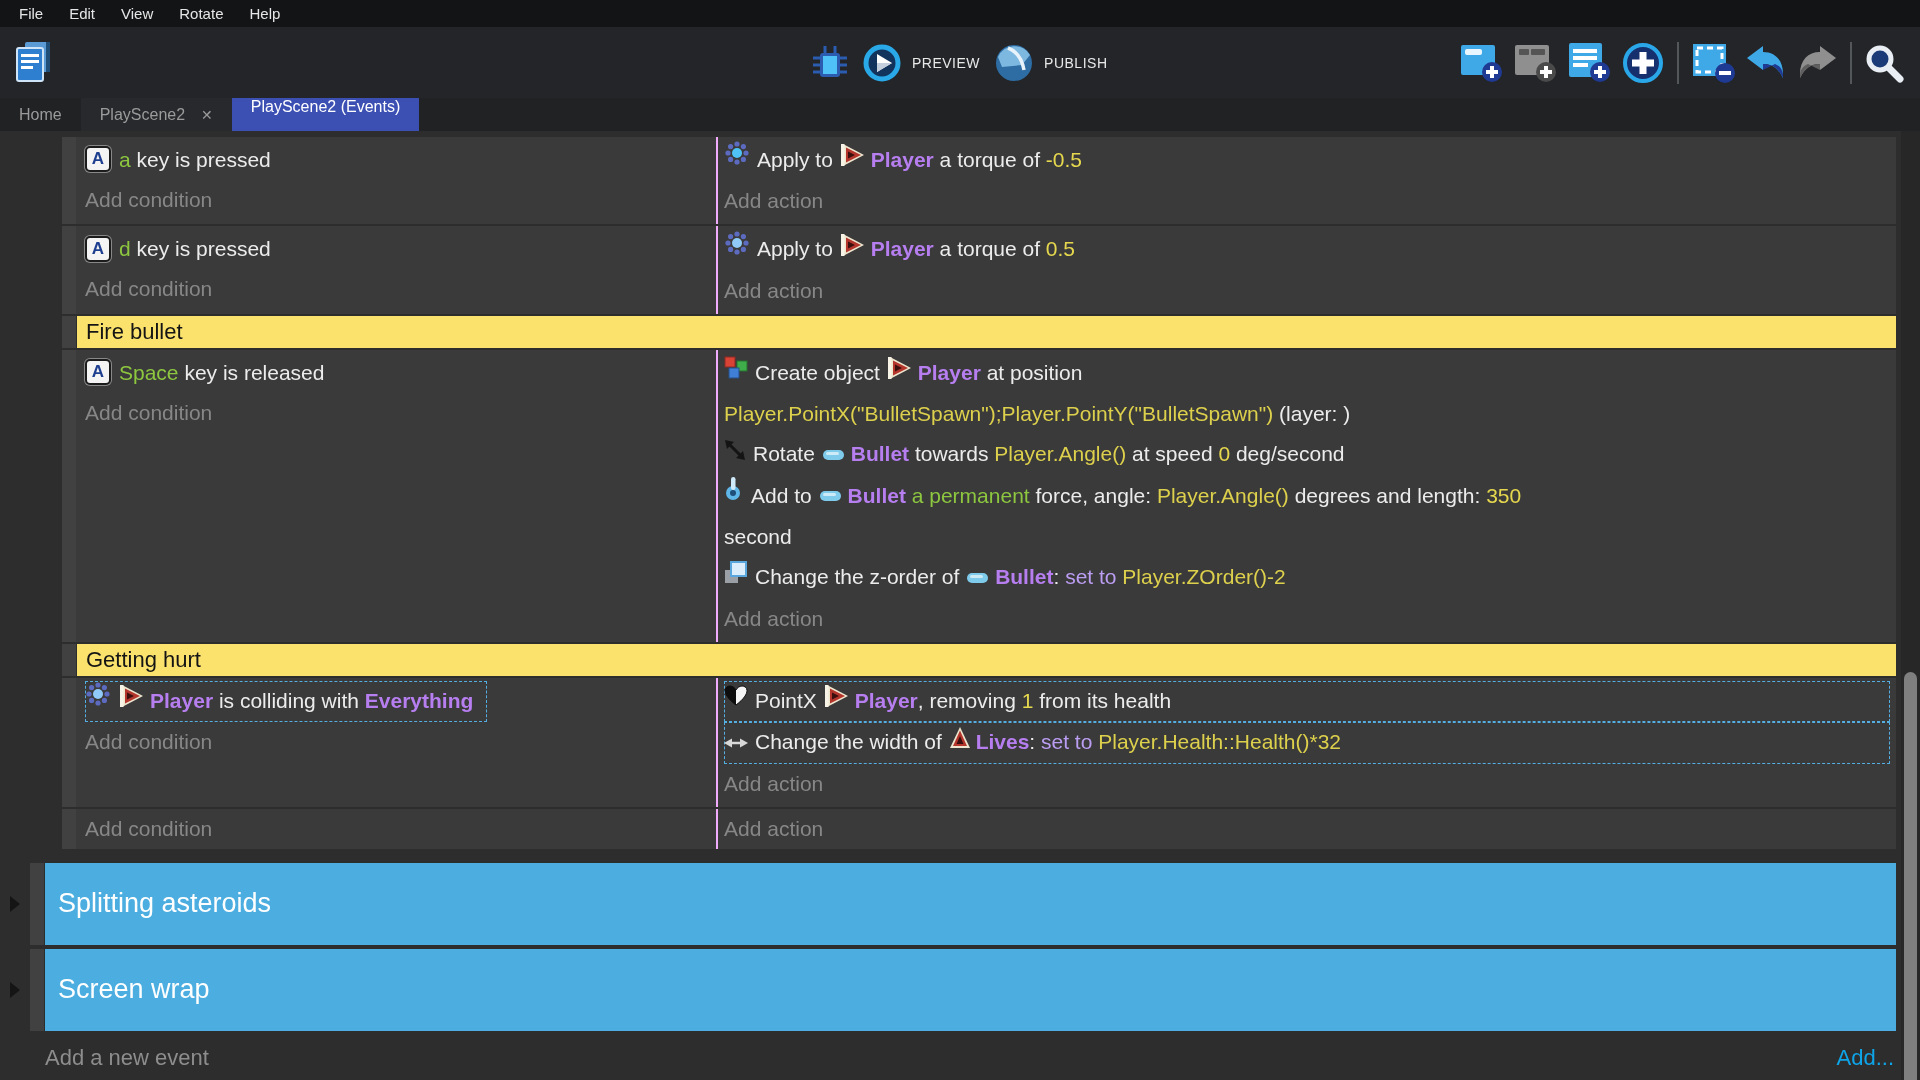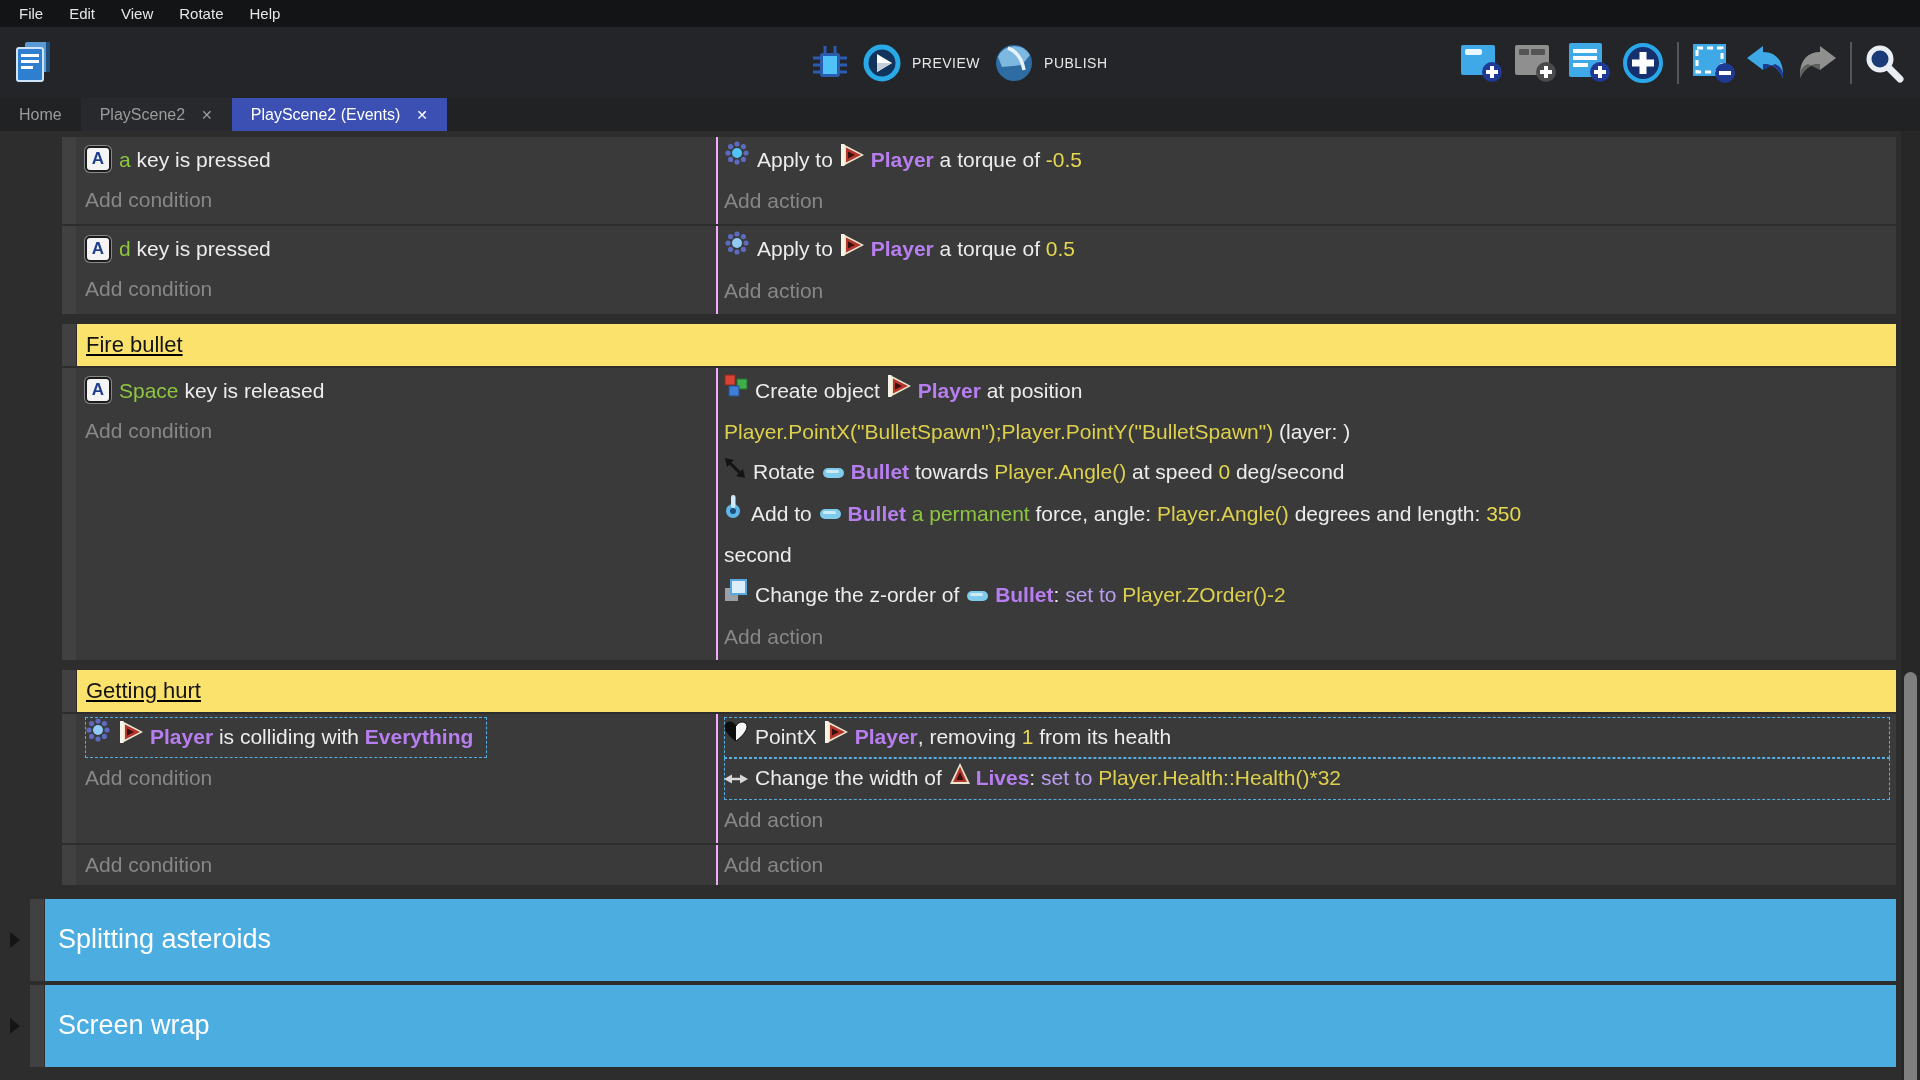--- a/index.html
+++ b/index.html
@@ -19,21 +19,21 @@
   .center-tools { position:absolute; left:812px; top:0; height:100%; display:flex; align-items:center; gap:14px; }
   .tool-label { color:#e8e8e8; font-size:14px; letter-spacing:0.5px; margin-left:-4px; }
   .right-tools { position:absolute; right:16px; top:0; height:100%; display:flex; align-items:center; gap:9px; }
   .vsep { width:2px; height:42px; background:#54575a; margin:0 3px; }
   .icon-btn { display:flex; align-items:center; justify-content:center; }
   
   .tabbar { position:absolute; top:98px; left:0; right:0; height:33px; background:#202224; display:flex; }
   .tab { display:flex; align-items:center; gap:16px; padding:0 19px; font-size:16px; color:#9b9b9b; }
   .tab .close { font-size:14px; color:#9b9b9b; }
   .tab.mid { background:#27292c; }
-  .tab.active { background:#3c50b4; color:#ffffff; }
+  .tab.active { background:#3c50b4; color:#ffffff;flex-direction:column; }
   .tab.active .close { color:#ffffff; }
   
   .sheet { position:absolute; top:131px; left:0; right:0; bottom:0; background:#2d2d2d; padding-top:6px; overflow:hidden; }
   .evt { margin:0 24px 2px 62px; display:flex; background:#3a3a3a; }
   .gutter { width:14px; background:#414141; margin-right:1px; flex:none; }
   .cond-col { width:641px; flex:none; border-right:2px solid #f0abfc; padding:3px 6px 3px 8px; }
   .act-col { flex:1; padding:3px 6px 3px 6px; min-width:0; }
   .row { line-height:40px; font-size:21px; color:#ececec; white-space:nowrap; }
   .row .ic { display:inline-block; vertical-align:middle; margin-right:7px; position:relative; top:-2px; }
   .row .ic2 { display:inline-block; vertical-align:middle; margin:0 6px 0 2px; position:relative; top:-2px; }
@@ -45,21 +45,21 @@
   .setv { color:#bb9df2; }
   .grn { color:#8dc63f; }
   .selrow { outline:1px dashed #55aee2; outline-offset:-1px; }
   .selrow.inline { display:inline-block; padding-right:14px; }
   .key-icon { display:inline-flex; align-items:center; justify-content:center; width:26px; height:26px;
     background:#f4f4f4; border:2px solid #1c1c1c; border-radius:5px; color:#1e3f8f; font-weight:bold;
     font-size:17px; vertical-align:middle; margin-right:8px; position:relative; top:-2px; box-shadow:0 0 0 1px #888; }
   .once-icon { display:inline-flex; align-items:center; justify-content:center; width:24px; height:24px;
     background:#1976d2; border:2px solid #7ab7ea; border-radius:50%; color:#fff; font-weight:bold;
     font-size:14px; vertical-align:middle; margin-right:8px; position:relative; top:-2px; }
-  .comment { margin:10px 24px 2px 62px; display:flex; height:42px;text-decoration:underline; }
+  .comment { margin:2px 24px 2px 62px; display:flex; height:32px; }
   .comment .body { flex:1; background:#fbe26d; color:#141414; font-size:22px; display:flex; align-items:center; padding-left:9px; }
   .group { margin:4px 24px 0 30px; display:flex; position:relative; height:82px; }
   .group:first-of-type { margin-top:0; }
   .group .bar { flex:1; background:#4bade0; color:#ffffff; font-size:27px; display:flex; align-items:center; padding-left:13px; }
   .tri { position:absolute; left:-20px; top:50%; transform:translateY(-50%); width:0; height:0;
     border-left:10px solid #151515; border-top:8px solid transparent; border-bottom:8px solid transparent; }
   .grp1 { margin-top:14px; }
   .sheet-footer { margin:14px 26px 0 45px; display:flex; justify-content:space-between; font-size:22px; color:#8d8d8d; }
   .sheet-footer .add-more { color:#0ea5e9; }
   

